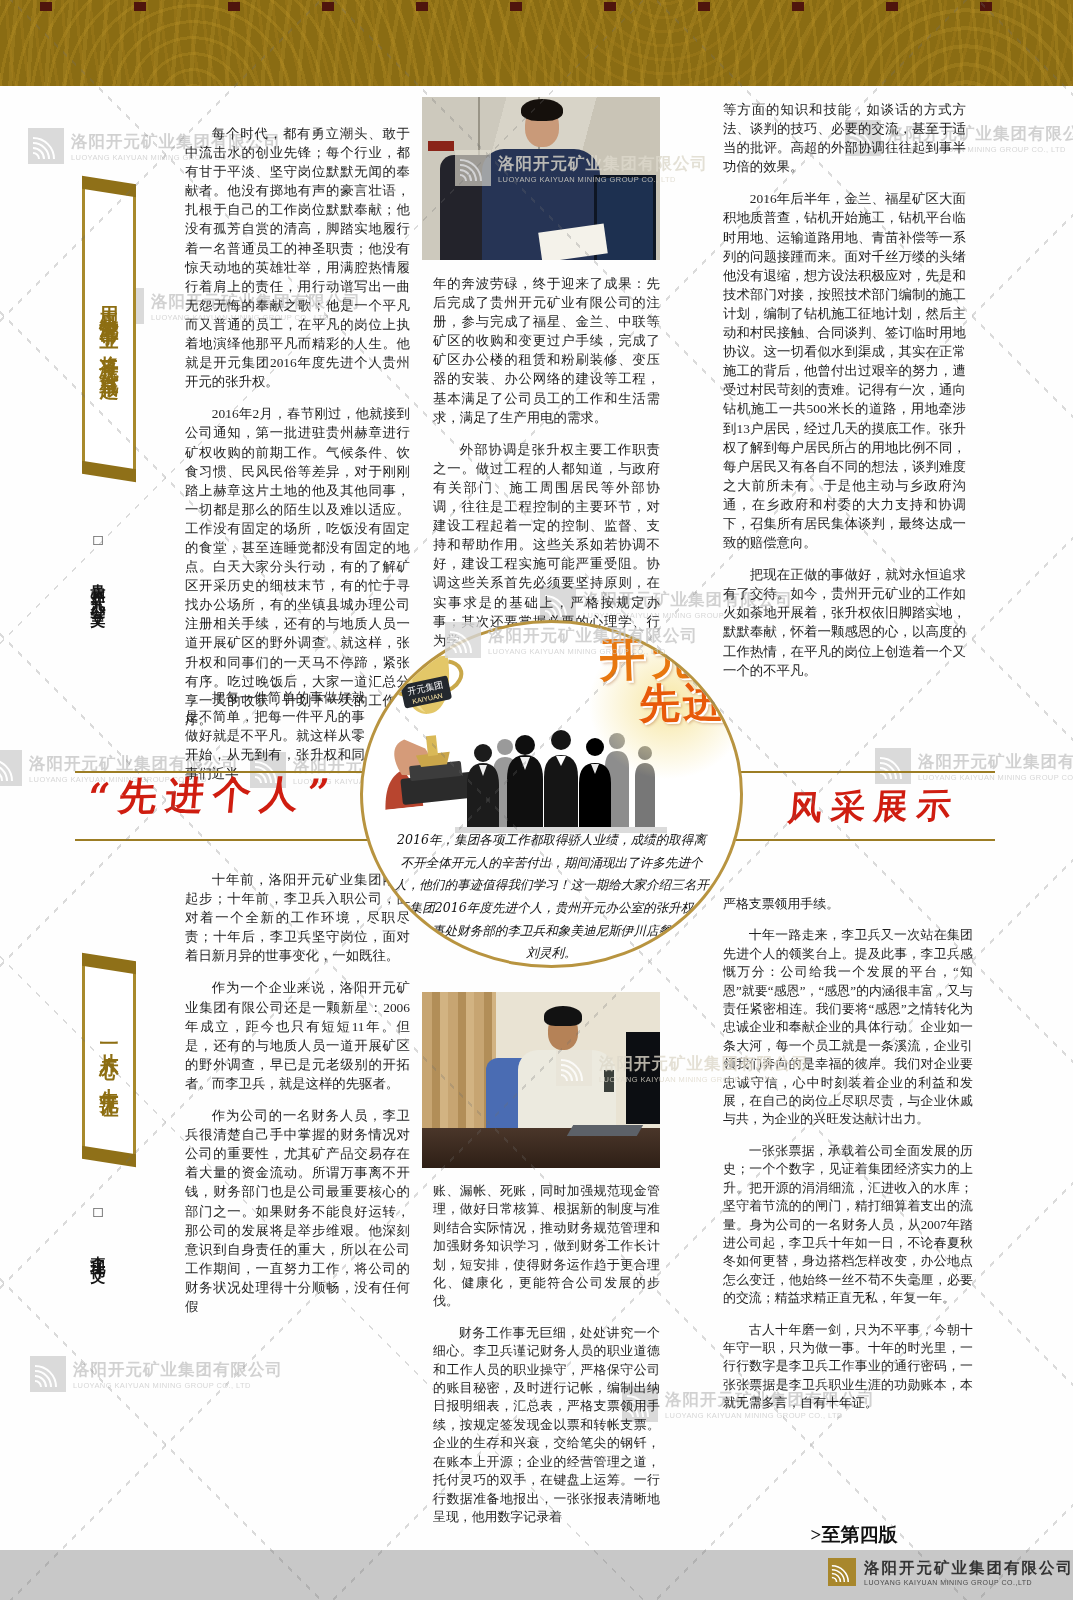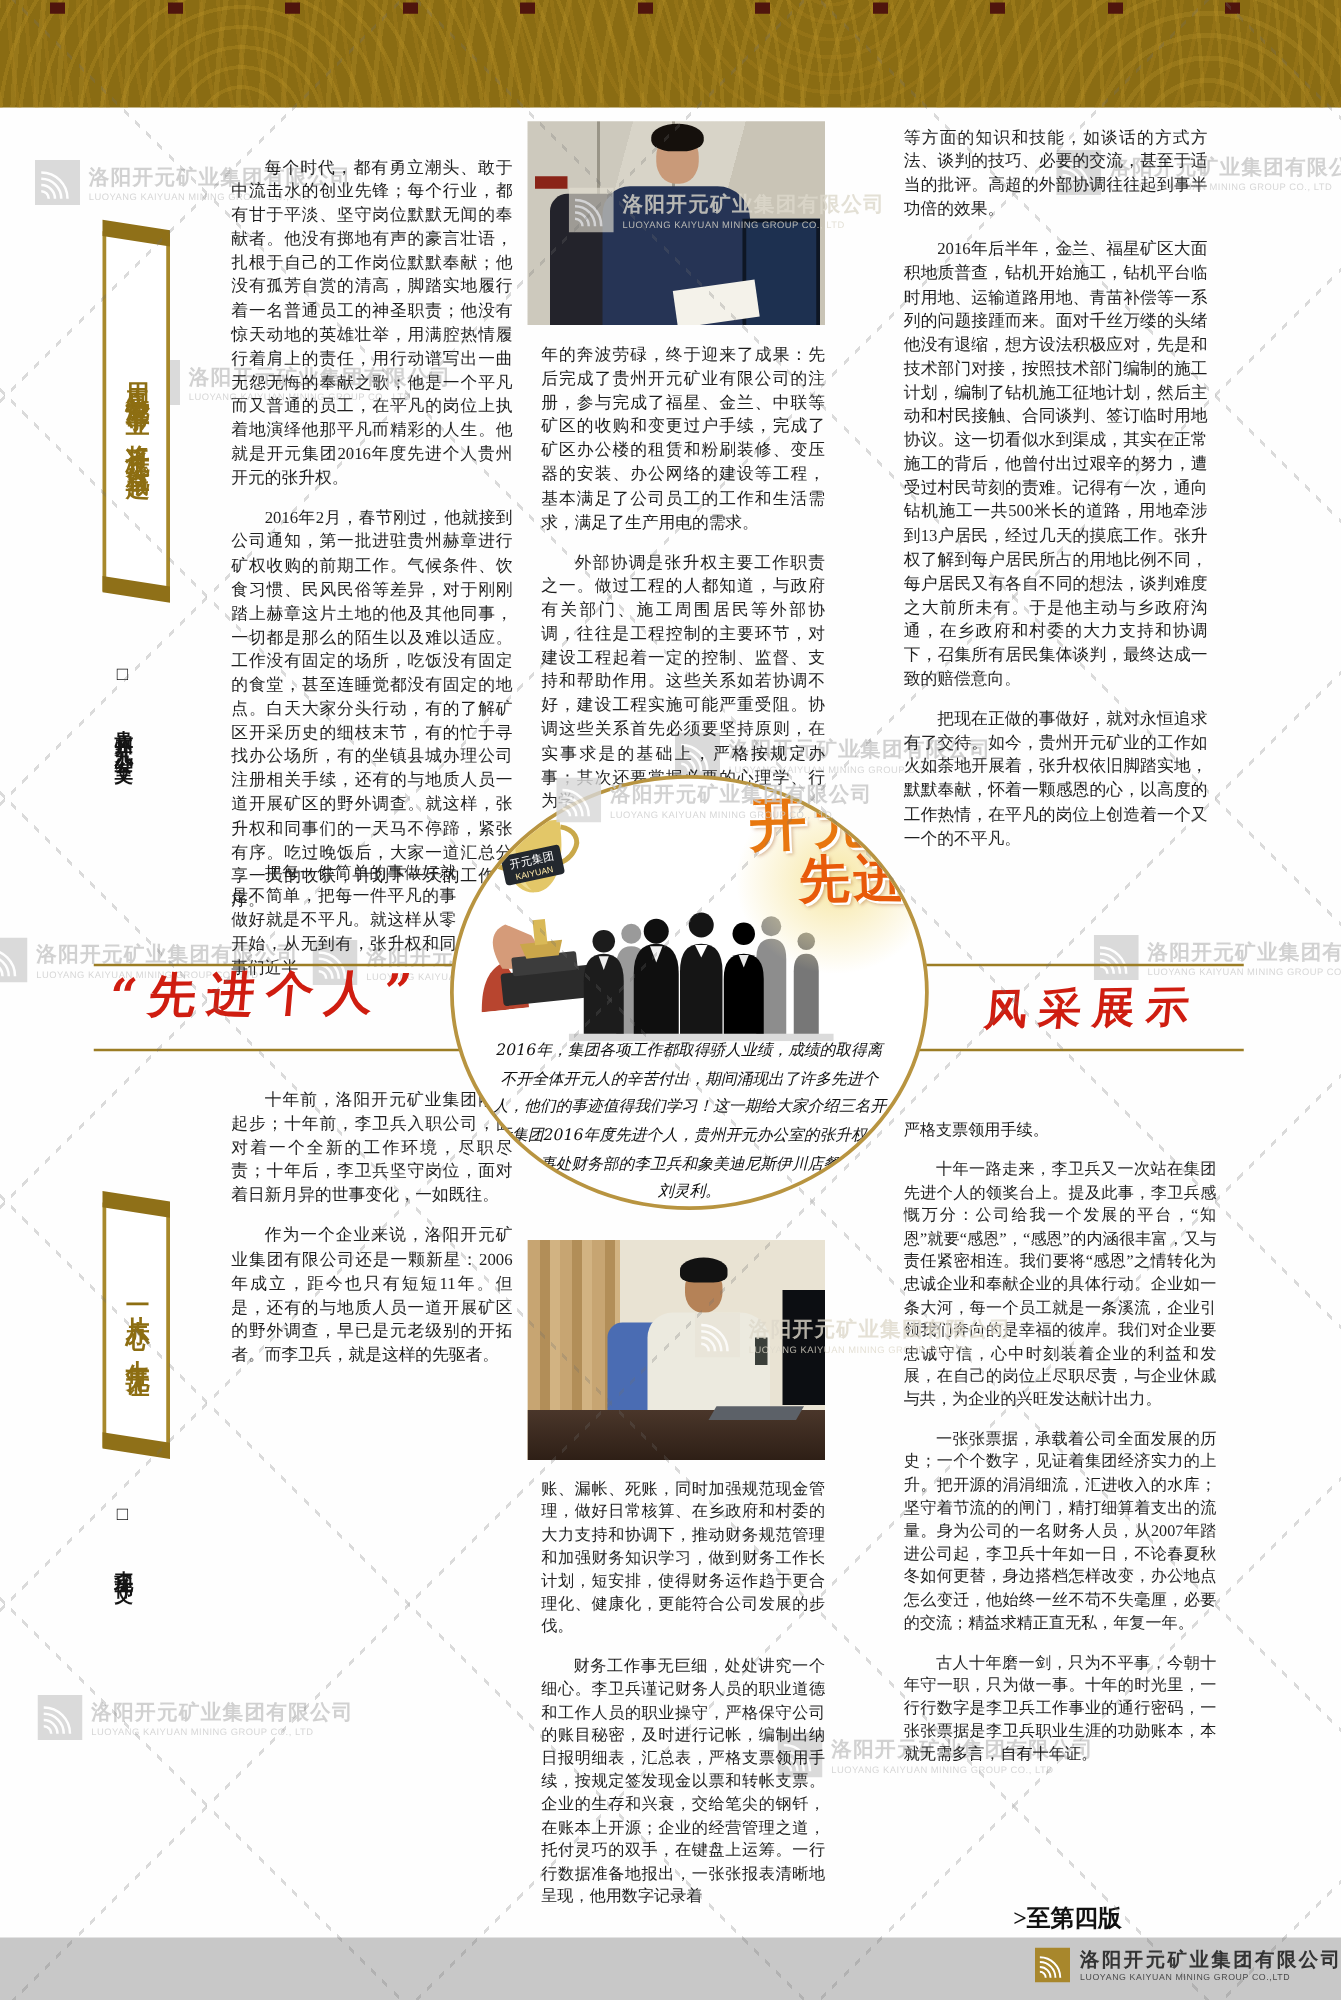--- a/index.html
+++ b/index.html
@@ -408,36 +408,37 @@
   <div class="ribbon ribbon-bottom">
     <span class="ribbon-fold-t"></span>
     <span class="ribbon-fold-b"></span>
     <div class="ribbon-text">一片赤心　十年见证</div>
   </div>
   <div class="byline byline-bottom">□ 李现伟文</div>
 
   <div class="col colB1">
     <p>十年前，洛阳开元矿业集团刚刚起步；十年前，李卫兵入职公司，面对着一个全新的工作环境，尽职尽责；十年后，李卫兵坚守岗位，面对着日新月异的世事变化，一如既往。</p>
     <p>作为一个企业来说，洛阳开元矿业集团有限公司还是一颗新星：2006年成立，距今也只有短短11年。但是，还有的与地质人员一道开展矿区的野外调查，早已是元老级别的开拓者。而李卫兵，就是这样的先驱者。</p>
+    <p>作为公司的一名财务人员，李卫兵很清楚自己手中掌握的财务情况对公司的重要性，尤其矿产品交易存在着大量的资金流动。所谓万事离不开钱，财务部门也是公司最重要核心的部门之一。如果财务不能良好运转，那公司的发展将是举步维艰。他深刻意识到自身责任的重大，所以在公司工作期间，一直努力工作，将公司的财务状况处理得十分顺畅，没有任何假</p>
   </div>
 
   <figure class="photo photo2" style="margin:0;">
     <span class="p2-curtain"></span>
     <span class="p2-chair"></span>
     <span class="p2-body"></span>
     <span class="p2-head"></span>
     <span class="p2-hair"></span>
     <span class="p2-monitor"></span>
     <span class="p2-desk"></span>
     <span class="p2-keyboard"></span>
     <span class="p2-mug"></span>
   </figure>
 
   <div class="col colB2 tight">
-    <p class="cont">账、漏帐、死账，同时加强规范现金管理，做好日常核算、在乡政府和村委的大力支持和协调下，推动财务规范管理和加强财务知识学习，做到财务工作长计划，短安排，使得财务运作趋于更合理化、健康化，更能符合公司发展的步伐。</p>
+    <p class="cont">账、漏帐、死账，同时加强规范现金管理，做好日常核算、根据新的制度与准则结合实际情况，推动财务规范管理和加强财务知识学习，做到财务工作长计划，短安排，使得财务运作趋于更合理化、健康化，更能符合公司发展的步伐。</p>
     <p>财务工作事无巨细，处处讲究一个细心。李卫兵谨记财务人员的职业道德和工作人员的职业操守，严格保守公司的账目秘密，及时进行记帐，编制出纳日报明细表，汇总表，严格支票领用手续，按规定签发现金以票和转帐支票。企业的生存和兴衰，交给笔尖的钢钎，在账本上开源；企业的经营管理之道，托付灵巧的双手，在键盘上运筹。一行行数据准备地报出，一张张报表清晰地呈现，他用数字记录着</p>
   </div>
   <div class="col colB3 tight">
     <p class="cont">严格支票领用手续。</p>
     <p>十年一路走来，李卫兵又一次站在集团先进个人的领奖台上。提及此事，李卫兵感慨万分：公司给我一个发展的平台，“知恩”就要“感恩”，“感恩”的内涵很丰富，又与责任紧密相连。我们要将“感恩”之情转化为忠诚企业和奉献企业的具体行动。企业如一条大河，每一个员工就是一条溪流，企业引领我们奔向的是幸福的彼岸。我们对企业要忠诚守信，心中时刻装着企业的利益和发展，在自己的岗位上尽职尽责，与企业休戚与共，为企业的兴旺发达献计出力。</p>
     <p>一张张票据，承载着公司全面发展的历史；一个个数字，见证着集团经济实力的上升。把开源的涓涓细流，汇进收入的水库；坚守着节流的的闸门，精打细算着支出的流量。身为公司的一名财务人员，从2007年踏进公司起，李卫兵十年如一日，不论春夏秋冬如何更替，身边搭档怎样改变，办公地点怎么变迁，他始终一丝不苟不失毫厘，必要的交流；精益求精正直无私，年复一年。</p>
     <p>古人十年磨一剑，只为不平事，今朝十年守一职，只为做一事。十年的时光里，一行行数字是李卫兵工作事业的通行密码，一张张票据是李卫兵职业生涯的功勋账本，本就无需多言，自有十年证。</p>
   </div>
 
   <div class="continued">&gt;至第四版</div>

